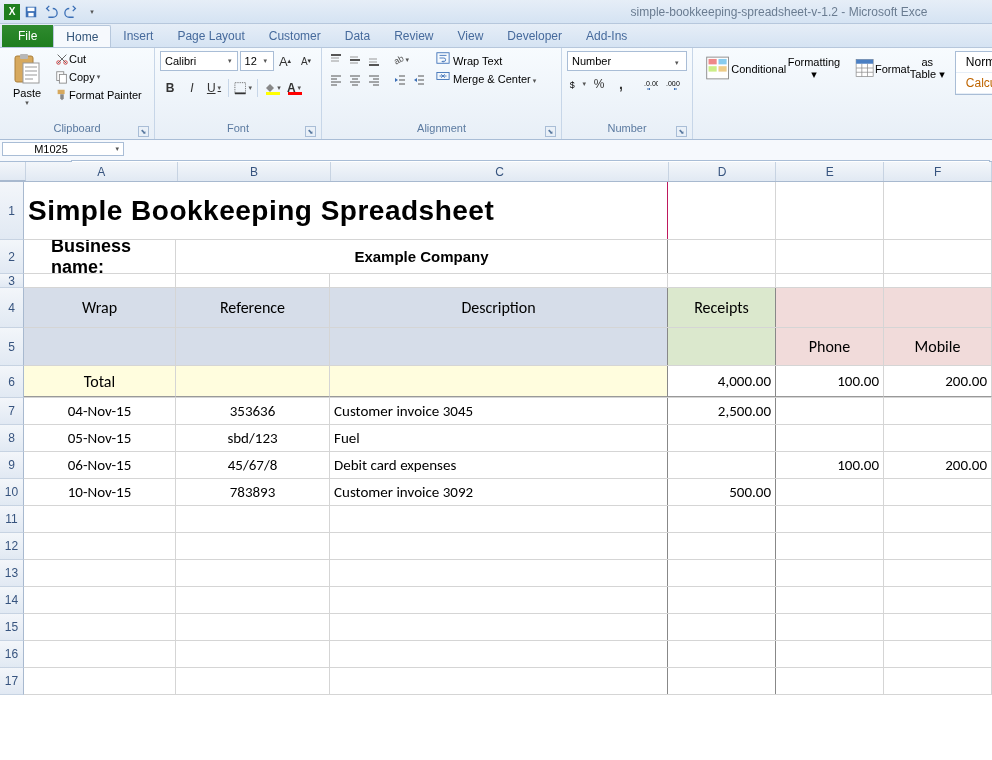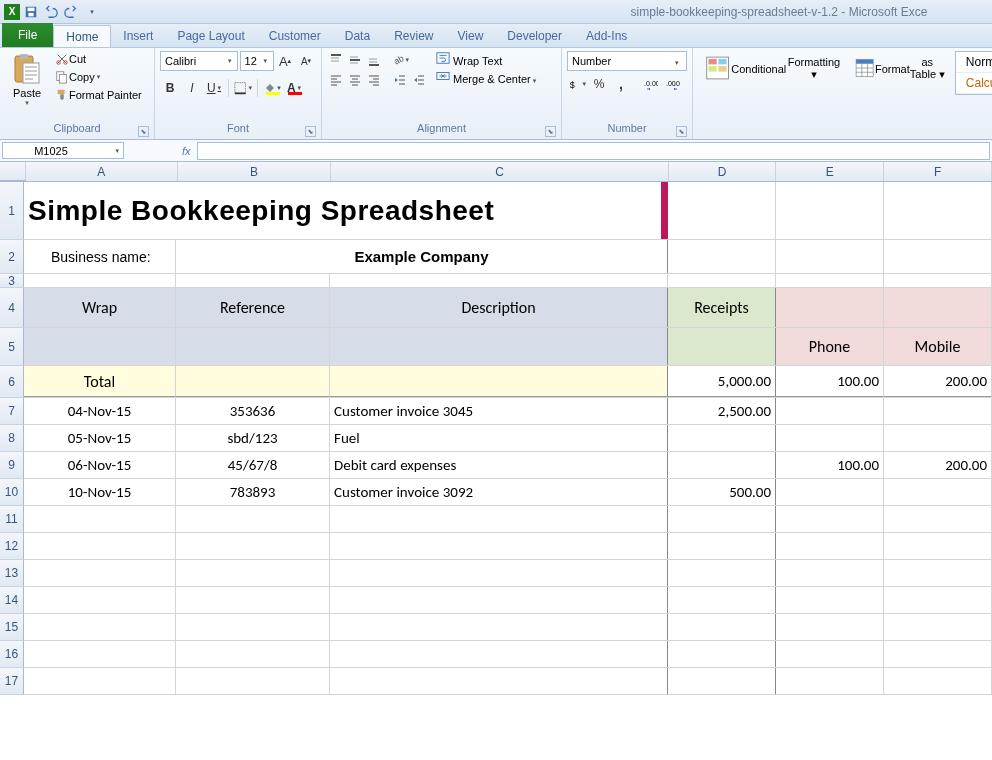--- a/index.html
+++ b/index.html
@@ -8,21 +8,21 @@
 
 .titlebar { height: 24px; background: linear-gradient(#e6eef7, #d5e3f3); display: flex; align-items: center; padding: 0 4px; border-bottom: 1px solid #b6c7dc; }
 .qat { display: flex; align-items: center; gap: 2px; }
 .excel-logo { width: 16px; height: 16px; background: #1e7e1e; display: flex; align-items: center; justify-content: center; color: #fff; font-size: 10px; font-weight: bold; }
 .qat-btn { width: 18px; height: 18px; display: flex; align-items: center; justify-content: center; color: #466a9c; cursor: pointer; }
 .qat-btn svg { width: 14px; height: 14px; }
 .title-center { flex: 1; text-align: center; color: #6a7c91; font-size: 12px; padding-left: 470px; }
 
 
 .ribbon-tabs { height: 24px; background: linear-gradient(#e6eef7, #d5e3f3); display: flex; align-items: flex-end; padding-left: 2px; border-bottom: 1px solid #b6c7dc; }
-.file-tab { background: linear-gradient(#2f8a2f, #1e7e1e); color: #fff; padding: 12px 16px; height: 16px; display: flex; align-items: center; cursor: pointer; font-size: 12px; }
+.file-tab { background: linear-gradient(#2f8a2f, #1e7e1e); color: #fff; padding: 4px 16px; height: 22px; display: flex; align-items: center; cursor: pointer; font-size: 12px; }
 .rtab { padding: 4px 12px; color: #466a9c; cursor: pointer; font-size: 12px; height: 22px; display: flex; align-items: center; }
 .rtab.active { background: #f6f9fd; border: 1px solid #b6c7dc; border-bottom: none; border-radius: 2px 2px 0 0; color: #33557a; }
 
 
 .ribbon { height: 92px; background: linear-gradient(#f7fbfe, #e8eff7); border-bottom: 1px solid #a9bdd6; display: flex; }
 .rgroup { border-right: 1px solid #c7d6e8; padding: 3px 5px 2px; display: flex; flex-direction: column; justify-content: space-between; position: relative; }
 .rgroup-body { display: flex; align-items: flex-start; flex: 1; }
 .rgroup-title { text-align: center; color: #5b7aa0; font-size: 11px; height: 15px; position: relative; }
 .rgroup-title .dialog-launch { position: absolute; right: 0; bottom: 0; width: 11px; height: 11px; border: 1px solid #a9bdd6; cursor: pointer; display: flex; align-items: center; justify-content: center; color: #5b7aa0; font-size: 7px; }
 
@@ -63,21 +63,21 @@
 
 
 .styles-big { display: flex; flex-direction: row; align-items: center; padding: 2px 6px; cursor: pointer; }
 .styles-big svg { width: 30px; height: 30px; }
 .styles-big span { text-align: center; font-size: 11px; margin-top: 1px; }
 .cell-styles { display: flex; flex-direction: column; margin-left: 4px; border: 1px solid #a9bdd6; }
 .cell-styles div { padding: 3px 10px; cursor: pointer; font-size: 12px; background: #fff; border-bottom: 1px solid #e6eef7; }
 .cell-styles .calc { color: #bf6500; }
 
 
-.formula-row { height: 22px; display: flex; border-bottom: 1px solid #a9bdd6; background: #f6f9fd; align-items: stretch; }
+.formula-row { height: 22px; display: flex; border-bottom: 1px solid #a9bdd6; background: #f6f9fd; align-items: stretch; flex-direction: column; }
 .namebox { width: 122px; border-right: 1px solid #cbd8e9; display: flex; align-items: center; padding: 0 4px; background: #fff; margin: 2px; border: 1px solid #a9bdd6; }
 .namebox input { border: none; width: 88px; font-size: 11px; outline: none; text-align: center; }
 .fx-area { display: flex; align-items: center; flex: 1; padding-left: 4px; }
 .fx-label { font-style: italic; color: #5b7aa0; margin: 0 6px 0 52px; }
 .fx-input { flex: 1; border: 1px solid #a9bdd6; height: 18px; background: #fff; margin: 2px 2px 2px 0; }
 
 
 .grid-wrap { position: relative; }
 .colhdrs { display: flex; height: 20px; border-bottom: 1px solid #a8b9cf; }
 .corner { width: 26px; background: linear-gradient(#f3f6fa, #e1e9f3); border-right: 1px solid #c7d3e2; border-bottom: 1px solid #a8b9cf; }
@@ -95,21 +95,21 @@
 .cE { width: 108px; }
 .cF { width: 108px; }
 .r1 { height: 58px; }
 .r2 { height: 34px; }
 .r3 { height: 14px; }
 .rhdr { height: 40px; }
 .rsuba { height: 38px; }
 .rtot { height: 32px; }
 .rdata { height: 27px; }
 .big-title { font-size: 28px; font-weight: bold; font-family: Arial, sans-serif; letter-spacing: 0.5px; }
-.biz-label { font-weight: normal; font-family: Arial, sans-serif; font-size: 14px; padding-left: 27px; }
+.biz-label { font-weight: bold; font-family: Arial, sans-serif; font-size: 18px; padding-left: 27px; }
 .hdr-blue { background: #d6dde9; text-align: center; justify-content: center; font-size: 16px; }
 .hdr-green { background: #dbe8cd; text-align: center; justify-content: center; font-size: 16px; }
 .hdr-pink { background: #f1dbda; text-align: center; justify-content: center; font-size: 16px; }
 .tot-yellow { background: #fffdde; font-size: 16px; justify-content: center; }
 .num-right { justify-content: flex-end; }
 .txt-center { justify-content: center; }
 .thick-right { border-right: 1px solid #888; }
 .thick-botrow .cell { border-bottom: 1px solid #999; }
 .company { font-family: Arial, sans-serif; font-size: 15px; font-weight: bold; justify-content: center; }
 </style>
@@ -447,21 +447,21 @@
       <div class="rowhdr rdata">12</div>
       <div class="rowhdr rdata">13</div>
       <div class="rowhdr rdata">14</div>
       <div class="rowhdr rdata">15</div>
       <div class="rowhdr rdata">16</div>
       <div class="rowhdr rdata">17</div>
     </div>
     <div class="cells">
 
       <div class="row r1">
-        <div class="cell big-title" style="width:644px;border-right:7px solid #be185d">Simple Bookkeeping Spreadsheet</div>
+        <div class="cell big-title" style="width:644px;border-right:1px solid #be185d">Simple Bookkeeping Spreadsheet</div>
         <div class="cell cD"></div>
         <div class="cell cE"></div>
         <div class="cell cF"></div>
       </div>
 
       <div class="row r2">
         <div class="cell cA biz-label">Business name:</div>
         <div class="cell company thick-right" style="width:492px">Example Company</div>
         <div class="cell cD"></div>
         <div class="cell cE"></div>
@@ -492,21 +492,21 @@
         <div class="cell cC hdr-blue thick-right"></div>
         <div class="cell cD hdr-green thick-right"></div>
         <div class="cell cE hdr-pink">Phone</div>
         <div class="cell cF hdr-pink">Mobile</div>
       </div>
 
       <div class="row rtot thick-botrow">
         <div class="cell cA tot-yellow">Total</div>
         <div class="cell cB tot-yellow"></div>
         <div class="cell cC tot-yellow thick-right"></div>
-        <div class="cell cD num-right thick-right">5,000.00</div>
+        <div class="cell cD num-right thick-right">4,000.00</div>
         <div class="cell cE num-right">100.00</div>
         <div class="cell cF num-right">200.00</div>
       </div>
 
       <div id="data-rows">
           <div class="row rdata">
             <div class="cell cA txt-center">04-Nov-15</div>
             <div class="cell cB txt-center">353636</div>
             <div class="cell cC thick-right">Customer invoice 3045</div>
             <div class="cell cD num-right thick-right">2,500.00</div>

